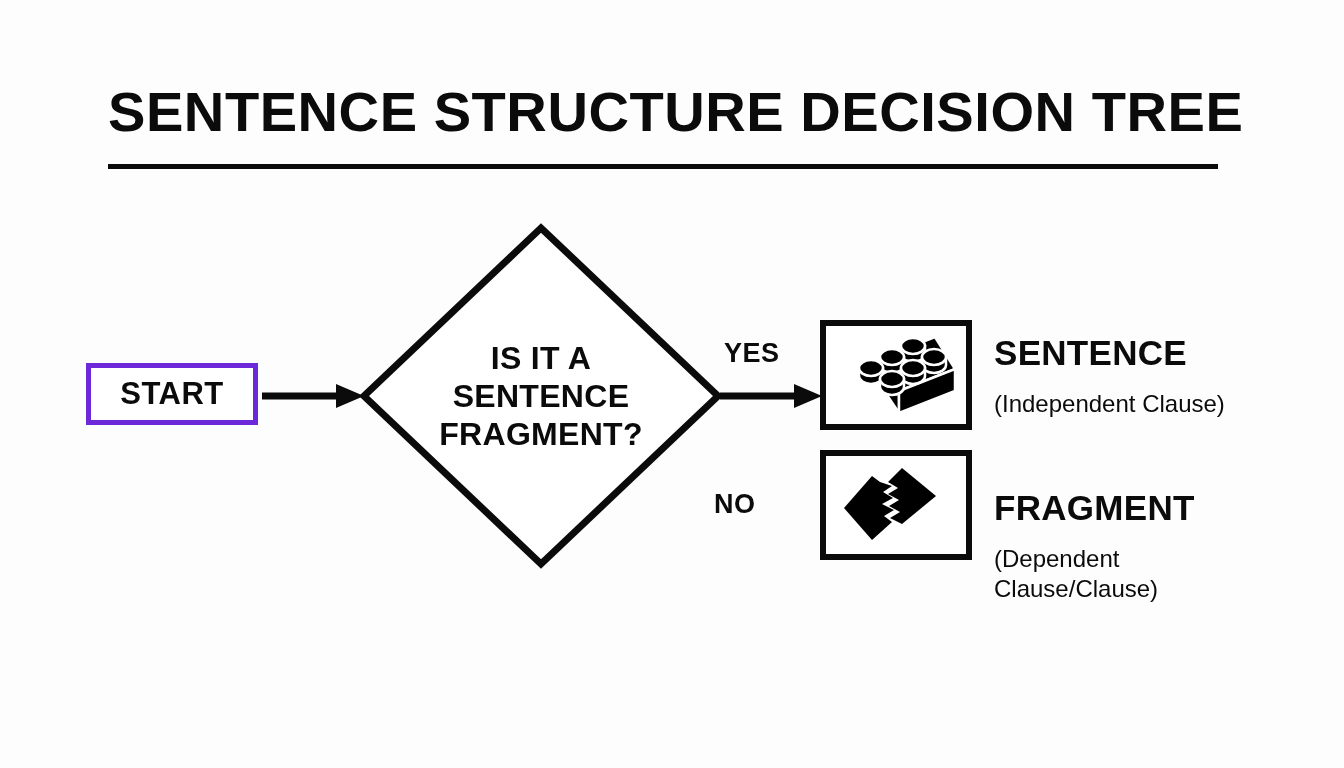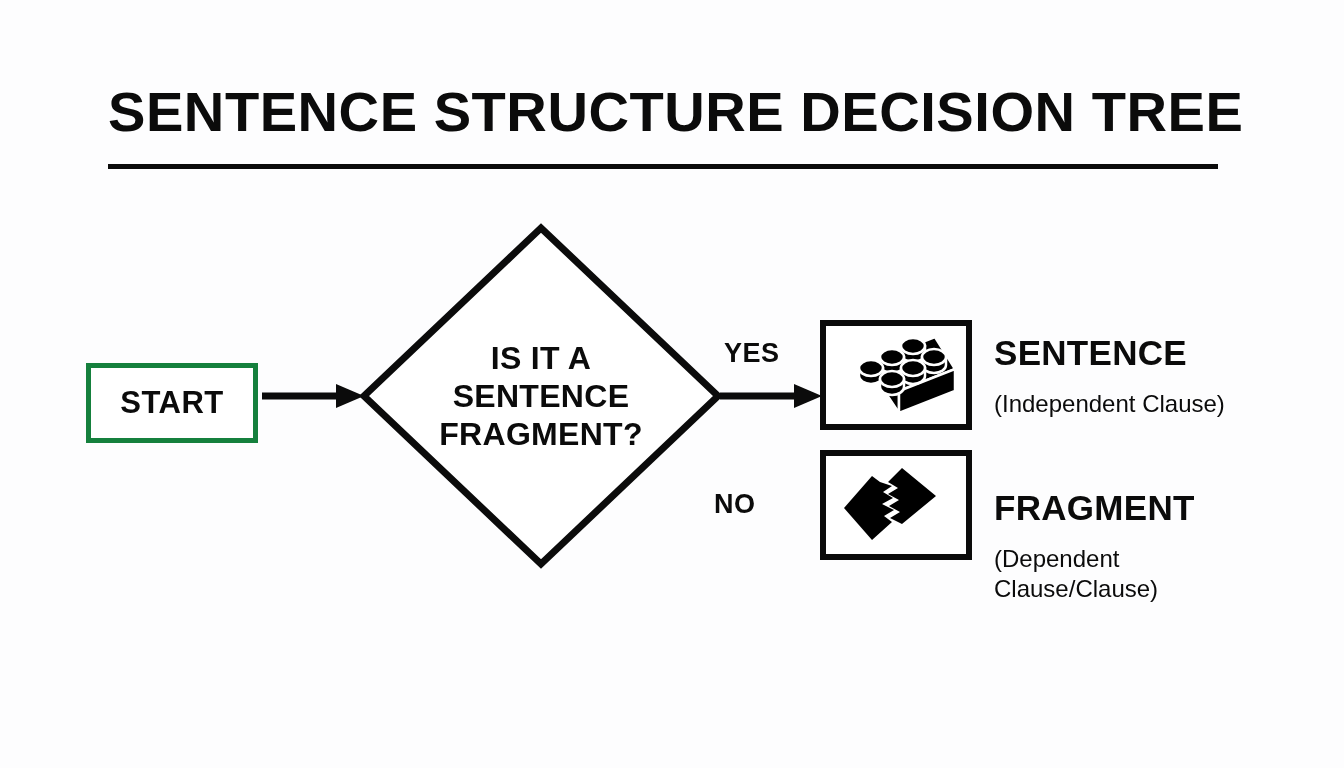--- a/index.html
+++ b/index.html
@@ -47,22 +47,22 @@
     height: 5px;
     background: #0b0b0b;
   }
 
   
   #start-node {
     position: absolute;
     left: 86px;
     top: 363px;
     width: 172px;
-    height: 80px;
-    border: 5px solid #15803d;
+    height: 62px;
+    border: 5px solid #6d28d9;
     background: #ffffff;
     box-sizing: border-box;
     display: flex;
     align-items: center;
     justify-content: center;
   }
   #start-label {
     font-size: 31px;
     font-weight: 700;
     letter-spacing: 0.5px;

